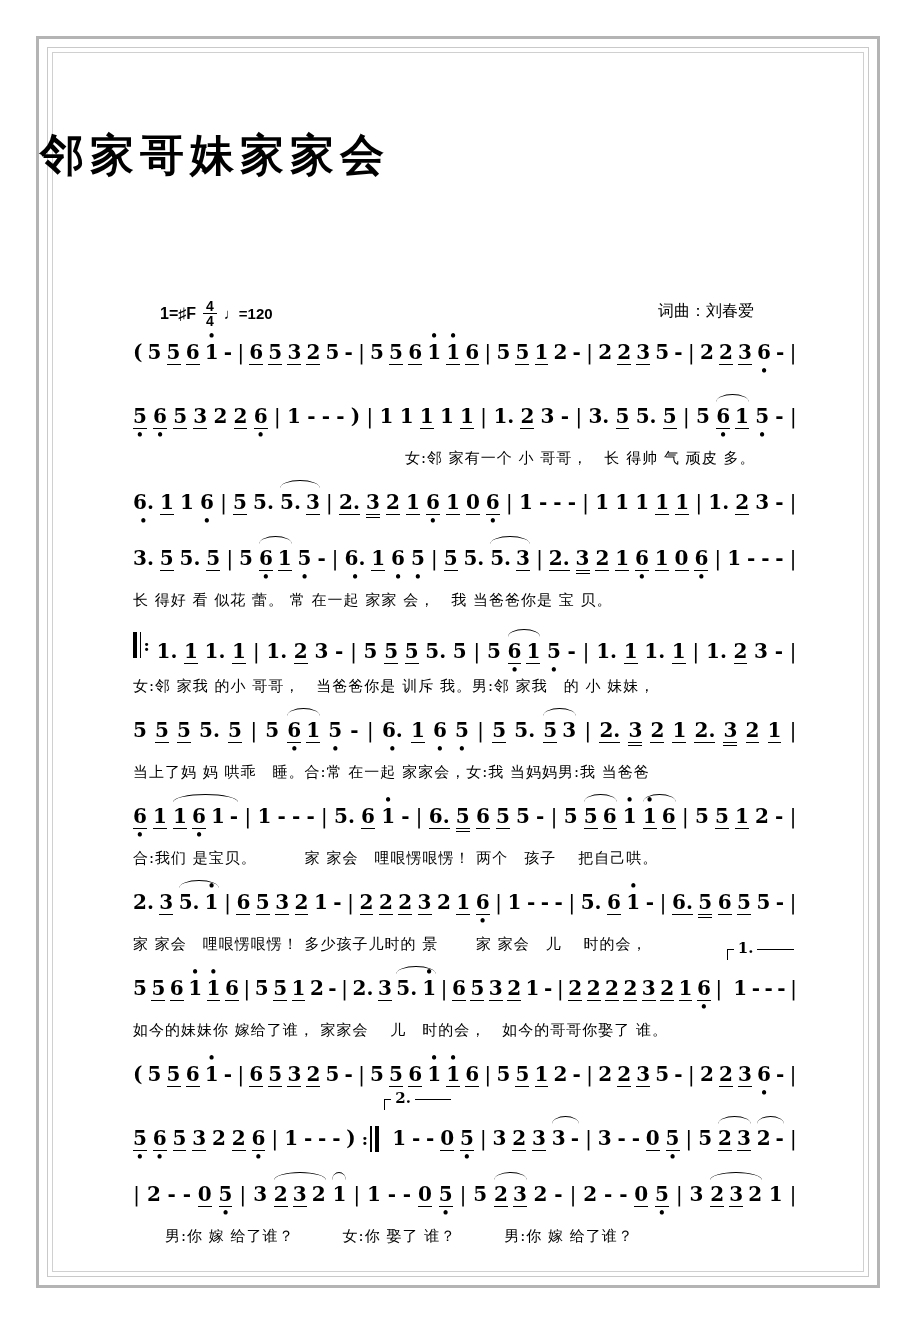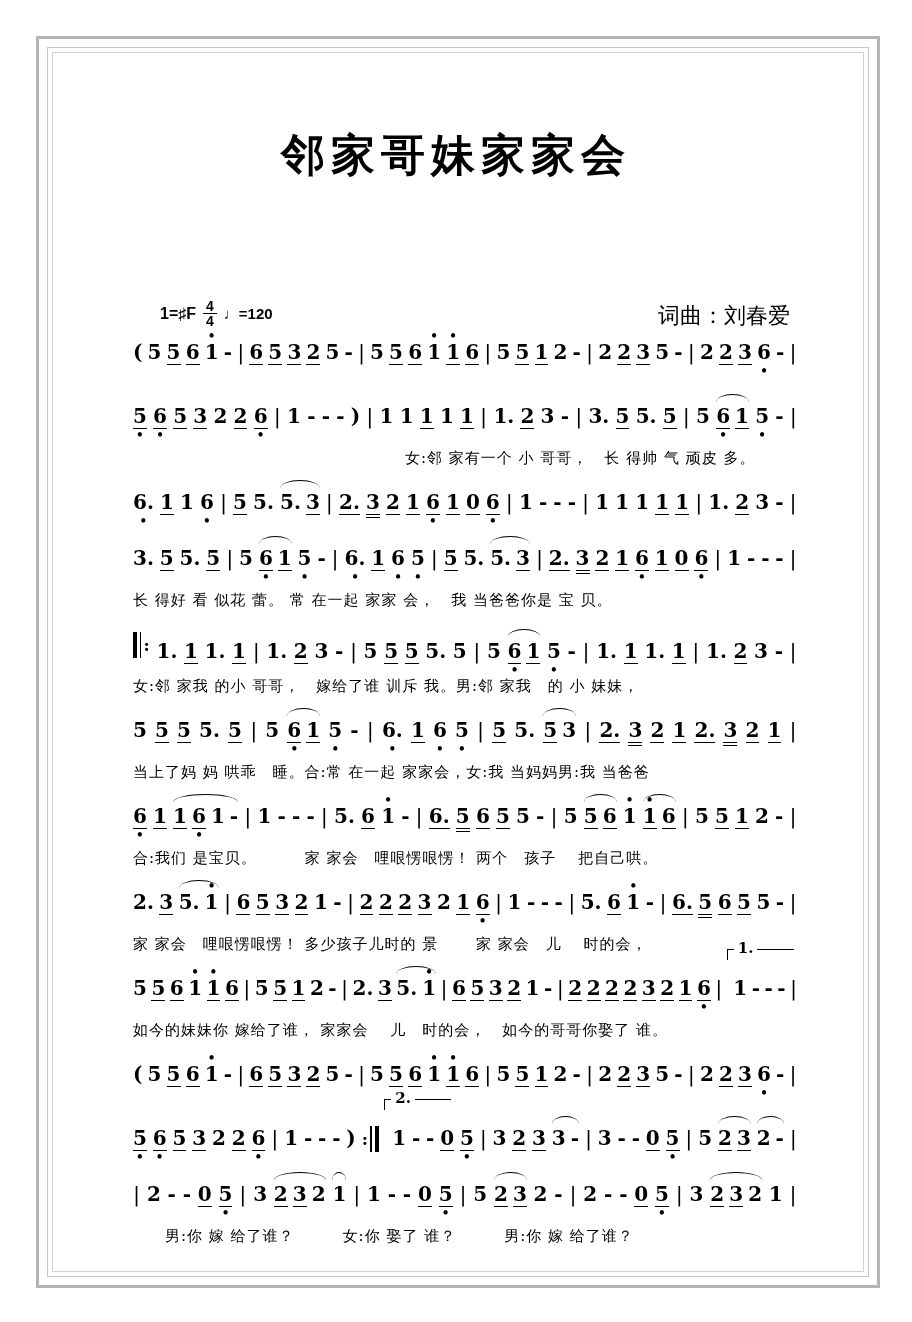--- a/index.html
+++ b/index.html
@@ -4,32 +4,32 @@
 <style>
   html,body{margin:0;padding:0;background:#ffffff;}
   .sheet{position:relative;width:912px;height:1322px;background:#fff;overflow:hidden;
          font-family:"DejaVu Serif","Liberation Serif",serif;color:#000;}
   
   .frame{position:absolute;pointer-events:none;}
   .frame-a{left:36px;top:36px;right:32px;bottom:34px;border:3px solid #b4b4b4;}
   .frame-b{left:47px;top:47px;right:43px;bottom:45px;border:1px solid #c9c9c9;}
   .frame-c{left:52px;top:52px;right:48px;bottom:50px;border:1px solid #d0d0d0;}
 
-  .title{position:absolute;left:0;right:0;top:126px;margin:0;text-align:center;
-         font-size:44px;font-weight:700;letter-spacing:6px;}
+  .title{position:absolute;left:0;right:0;top:126px;margin:0;
+         font-size:44px;font-weight:700;letter-spacing:6px;padding-left:40px;}
 
   .meta{position:absolute;left:0;top:293px;width:100%;height:40px;font-size:16px;padding-left:31px;}
   .key-sig{position:absolute;left:160px;top:6px;display:flex;align-items:center;gap:7px;
            font-weight:700;font-size:16px;font-family:"Liberation Sans","DejaVu Sans",sans-serif;}
   .ts{display:inline-block;text-align:center;line-height:1;font-size:14px;font-weight:700;}
   .ts b{display:block;padding:0 3px;}
   .ts b:first-child{border-bottom:1.4px solid #000;}
   .tempo{font-weight:700;font-size:15px;}
   .credit-center{position:absolute;left:348px;top:8px;font-size:18px;}
-  .credit-right{position:absolute;left:658px;top:8px;font-size:22px;}
+  .credit-right{position:absolute;left:658px;top:8px;font-size:16px;}
 
   
   #score{position:absolute;left:133px;top:332px;width:664px;}
   .system{margin-bottom:8px;}
   .notes-row{display:flex;justify-content:space-between;align-items:baseline;
              height:40px;padding-top:8px;}
   .notes-row.left{justify-content:flex-start;gap:9px;}
   .nt{position:relative;display:inline-block;font-weight:700;font-size:20px;line-height:24px;}
   .u1{border-bottom:1.6px solid #000;}
   .u2{border-bottom:4px double #000;}
@@ -282,21 +282,21 @@
           <span class="nt u1">1</span>
           <span class="nt">1.</span>
           <span class="nt u1">1</span>
           <span class="bar">|</span>
           <span class="nt">1.</span>
           <span class="nt u1">2</span>
           <span class="nt">3</span>
           <span class="nt">-</span>
           <span class="bar">|</span>
         </div>
-        <div class="lyrics">女:邻 家我 的小 哥哥，　嫁给了谁 训斥 我。男:邻 家我　的 小 妹妹，</div>
+        <div class="lyrics">女:邻 家我 的小 哥哥，　当爸爸你是 训斥 我。男:邻 家我　的 小 妹妹，</div>
       </div>
       <div class="system">
         <div class="notes-row">
           <span class="nt">5</span>
           <span class="nt u1">5</span>
           <span class="nt u1">5</span>
           <span class="nt">5.</span>
           <span class="nt u1">5</span>
           <span class="bar">|</span>
           <span class="nt">5</span>

